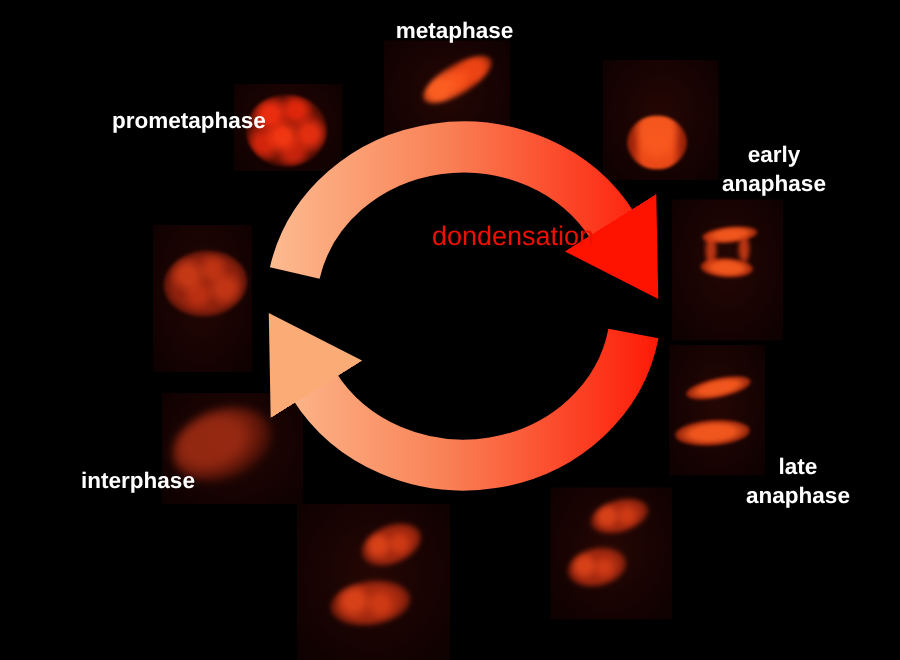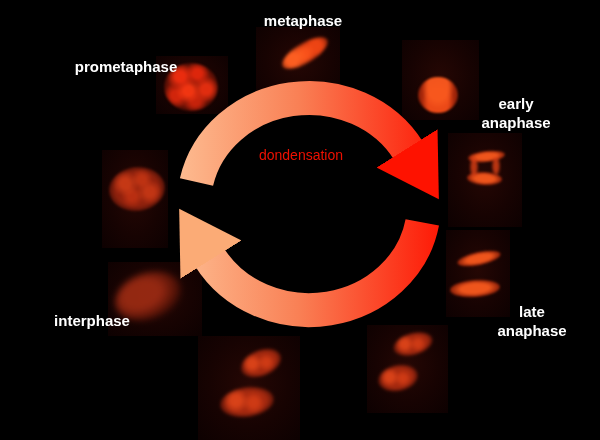--- a/index.html
+++ b/index.html
@@ -40,21 +40,21 @@
     radial-gradient(ellipse at 50% 50%, rgba(225,65,22,.8) 0 45%, rgba(150,35,10,0) 90%);}
   .b-cluster{filter:blur(1px);background:
     radial-gradient(ellipse at 50% 28%, rgba(248,88,30,.95) 0 36%, rgba(248,88,30,0) 58%),
     radial-gradient(ellipse at 50% 72%, rgba(240,75,24,.95) 0 36%, rgba(240,75,24,0) 58%),
     radial-gradient(ellipse at 50% 50%, rgba(190,45,12,.85) 0 60%, rgba(90,20,6,0) 96%);}
   
   .arrows{position:absolute;left:0;top:0;}
   
   .phase-label{position:absolute;color:#ffffff;font-weight:bold;font-size:15px;line-height:19px;
                white-space:pre-line;text-align:center;transform:translateX(-50%);}
-  .cycle-label{position:absolute;font-size:14px;transform:translateX(-50%);white-space:nowrap;}
+  .cycle-label{position:absolute;font-size:18px;transform:translateX(-50%);white-space:nowrap;margin-left:41px;}
   .lbl-cond{color:#ee1000;}
   .lbl-decond{color:#ef8c00;}
 </style>
 </head>
 <body>
 
 <div class="stage">
 
   <div class="tile" style="left:256px;top:27px;width:84px;height:77px;">
     <div class="blob b-meta" style="left:23px;top:16px;width:52px;height:20px;transform:rotate(-31deg);"></div>
@@ -115,17 +115,17 @@
     <path d="M 196.5 182 A 115 106 0 0 1 408.6 151" fill="none" stroke="url(#cyc)" stroke-width="34" marker-end="url(#headRed)"></path>
     <path d="M 422.3 222.4 A 115 106 0 0 1 209.4 257" fill="none" stroke="url(#cyc)" stroke-width="34" marker-end="url(#headOrange)"></path>
   </svg>
 
   <div class="phase-label" style="left:303px;top:11px;">metaphase</div>
   <div class="phase-label" style="left:516px;top:94px;">early
 anaphase</div>
   <div class="phase-label" style="left:532px;top:258px;margin-top:44px;">late
 anaphase</div>
   <div class="phase-label" style="left:92px;top:311px;">interphase</div>
-  <div class="phase-label" style="left:126px;top:57px;">prometaphase</div>
+  <div class="phase-label" style="left:126px;top:71px;">prometaphase</div>
 
   <div class="cycle-label lbl-cond" style="left:301px;top:147px;">dondensation</div>
 
 </div>
 
 </body></html>

